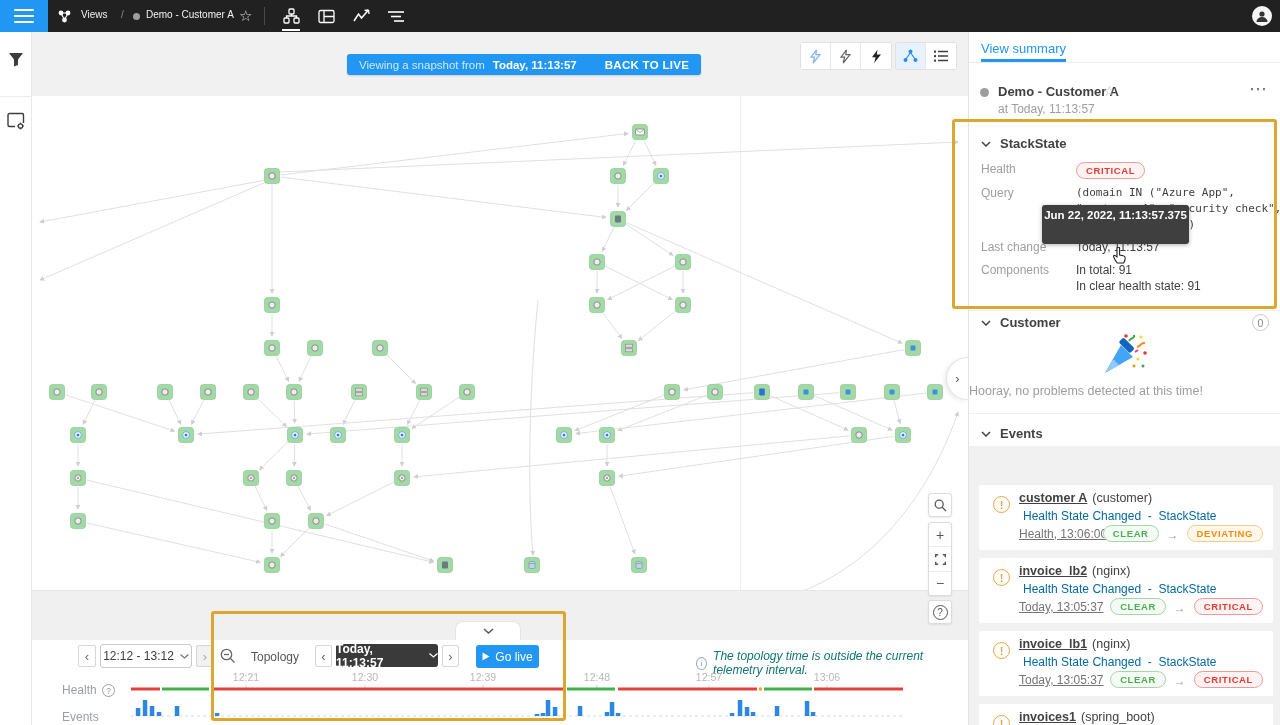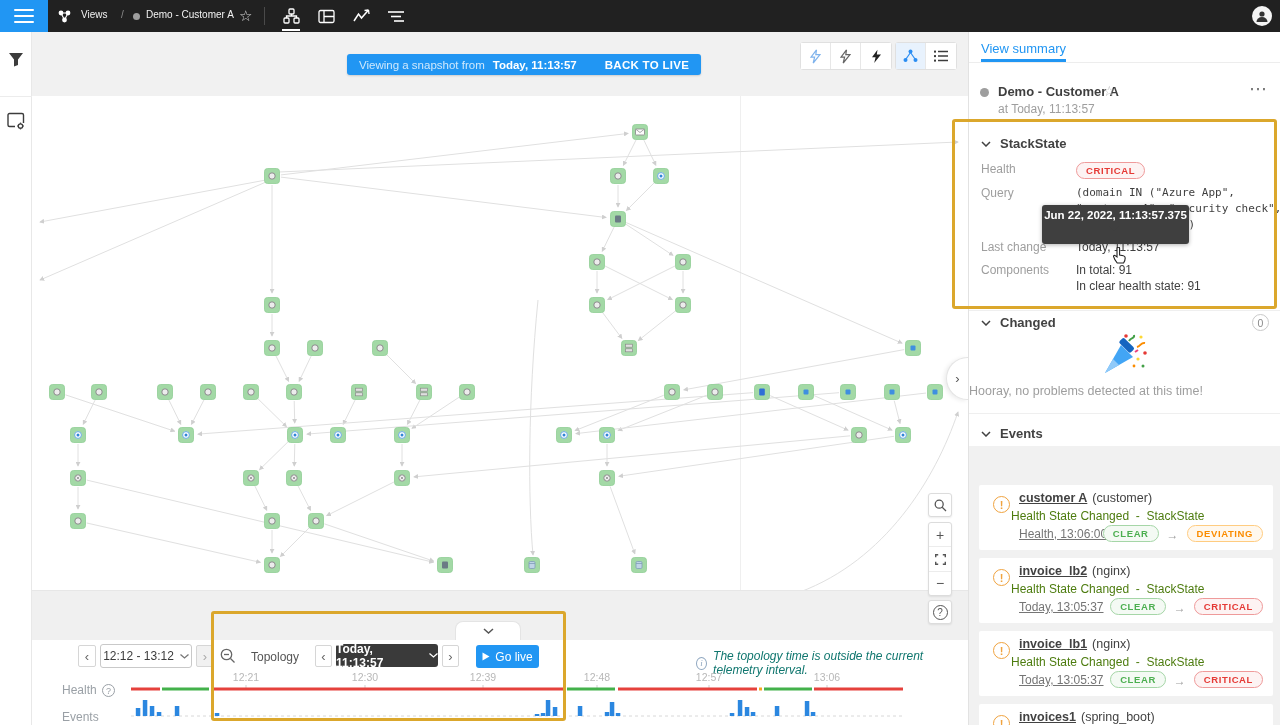--- a/index.html
+++ b/index.html
@@ -102,21 +102,21 @@
   .count-badge { position:absolute; left:283px; width:17px; height:17px; border:1px solid #c9c9c9; border-radius:50%;
                  font-size:10.5px; color:#8a8a8a; display:flex; align-items:center; justify-content:center; }
   .problems-msg { position:absolute; left:0; top:352px; width:312px; text-align:left; font-size:12.5px; color:#9e9e9e; }
   .events-bg { position:absolute; left:0; top:414px; width:312px; height:279px; background:#f1f1f1; }
   .event-card { position:absolute; left:10px; width:294px; height:65px; background:#fff; border-radius:2px; }
   .ev-icon { position:absolute; left:14px; top:11px; width:17px; height:17px; border:1.5px solid #f0a33f; border-radius:50%;
              color:#f0a33f; font-size:11px; font-weight:700; display:flex; align-items:center; justify-content:center; }
   .ev-title { position:absolute; left:40px; top:6px; font-size:12.5px; color:#424242; }
   .ev-name { font-weight:700; text-decoration:underline; cursor:pointer; }
   .ev-type { margin-left:5px; }
-  .ev-sub { position:absolute; left:32px; top:24px; font-size:12px; color:#4d7c0f; }
+  .ev-sub { position:absolute; left:44px; top:24px; font-size:12px; color:#0369a1; }
   .ev-time { position:absolute; left:40px; top:42px; font-size:12px; color:#757575; text-decoration:underline; cursor:pointer; }
   .ev-badges { position:absolute; right:10px; top:40px; display:flex; align-items:flex-end; gap:8px; }
   .ev-arrow { color:#9e9e9e; font-size:12px; }
 
   
   .annotation { position:absolute; border:3px solid #dba72c; border-radius:3px; z-index:9; pointer-events:none; }
 
   .cursor-svg { position:absolute; z-index:10; }
 </style>
 </head>
@@ -722,21 +722,21 @@
     <span class="pvalue" style="top:208px">Today, 11:13:57</span>
     <span class="plabel" style="top:231px">Components</span>
     <span class="pvalue" style="top:231px">In total: 91</span>
     <span class="pvalue" style="top:247px">In clear health state: 91</span>
 
     <div class="sec-div" style="top:278px"></div>
     <div class="sec-head" style="top:283px">
       <svg width="10" height="6" viewBox="0 0 10 6">
           <polyline points="1,1 5,5 9,1" fill="none" stroke="#424242" stroke-width="1.5"></polyline>
         </svg>
-      <span class="t">Changed</span>
+      <span class="t">Customer</span>
     </div>
     <span class="count-badge" style="top:282px">0</span>
     <svg class="abs" style="left:130px;top:301px" width="48" height="46" viewBox="0 0 48 46">
       <polygon points="6,40 22,12 34,24" fill="#42a5f5"></polygon>
       <polygon points="6,40 14,26 20,32" fill="#90caf9"></polygon>
       <rect x="20" y="9" width="16" height="7" rx="2" transform="rotate(45 28 12)" fill="#1565c0"></rect>
       <path d="M30,8 C32,4 36,6 35,2" stroke="#43a047" stroke-width="2" fill="none"></path>
       <path d="M38,14 C42,13 42,9 46,10" stroke="#fb8c00" stroke-width="2" fill="none"></path>
       <circle cx="27" cy="3" r="1.8" fill="#e53935"></circle>
         <circle cx="42" cy="4" r="1.6" fill="#fdd835"></circle>

